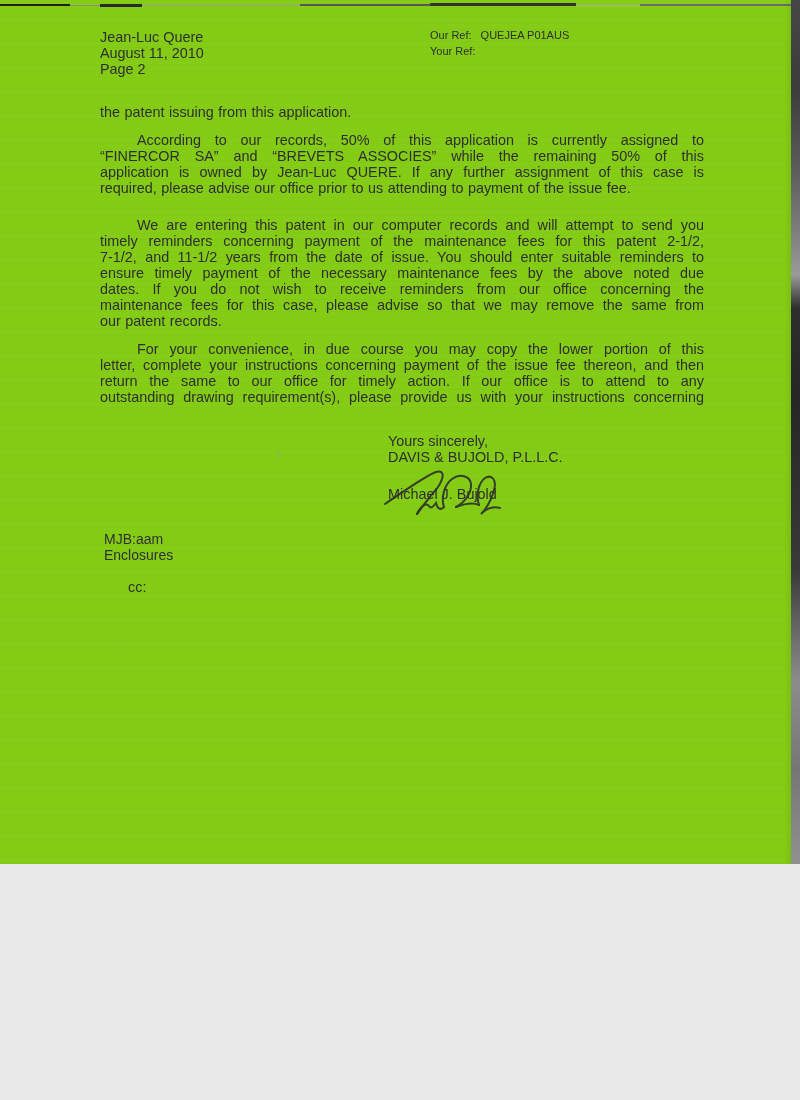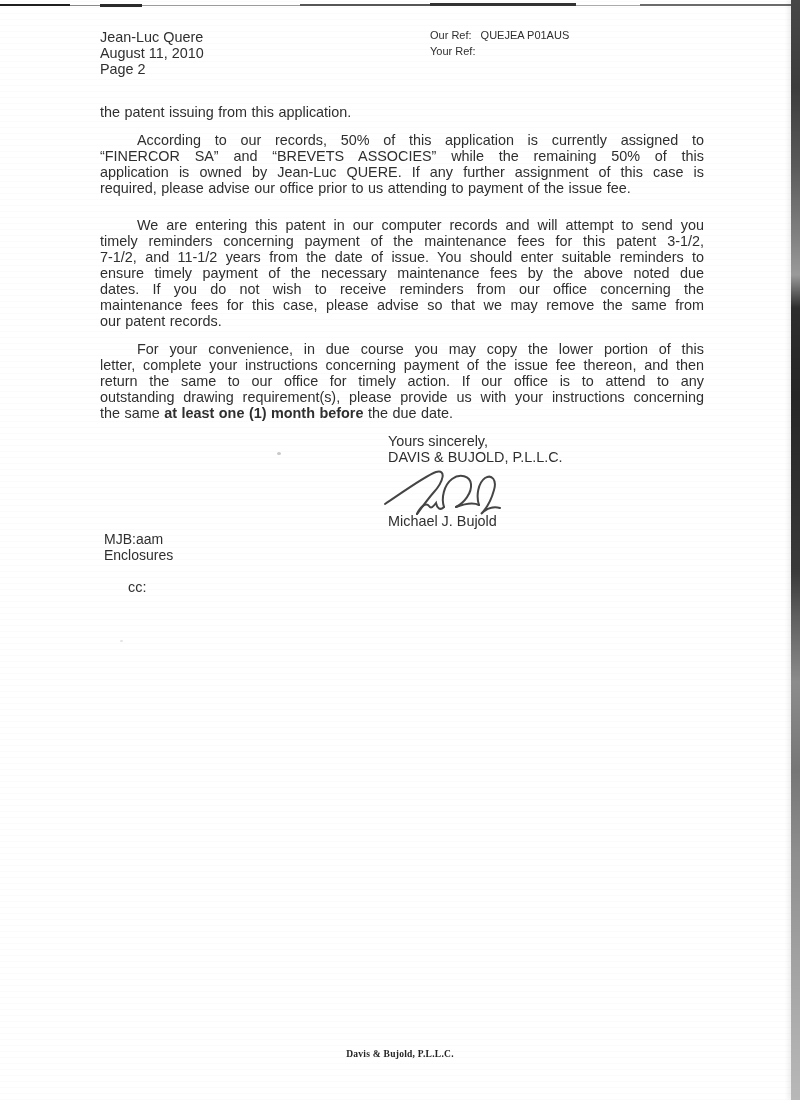--- a/index.html
+++ b/index.html
@@ -1,20 +1,20 @@
 <!DOCTYPE html>
 <html><head>
 <meta charset="utf-8">
 <style>
   html,body{margin:0;padding:0;background:#e8e8e8;}
   .page{
     position:relative;
-    width:800px;height:1100px;
+    width:800px;height:864px;
     margin:0 auto;
-    background:#ffffff;
+    background:#84cc16;
     overflow:hidden;
     font-family:"Liberation Sans","DejaVu Sans",sans-serif;
     color:#2f2f2f;
   }
   
   .page::before{
     content:"";
     position:absolute;inset:0;
     background:repeating-linear-gradient(0deg, rgba(0,0,0,0.015) 0 1px, transparent 1px 6px);
     pointer-events:none;
@@ -33,21 +33,21 @@
   
   .hdr-left{position:absolute;left:100px;top:29px;font-size:14.4px;line-height:16px;}
   .hdr-right{position:absolute;left:430px;top:27px;font-size:11px;line-height:16px;}
   .hdr-right .val{padding-left:9px;}
   .body-col{position:absolute;left:100px;width:604px;font-size:14.4px;line-height:16px;word-spacing:0.5px;}
   .ln{min-height:16px;}
   .j{text-align:justify;text-align-last:justify;}
   .ind{text-indent:37px;}
   .closing{position:absolute;left:388px;top:433px;font-size:14.4px;line-height:16px;}
   .sig-wrap{position:absolute;left:381px;top:468px;width:140px;height:52px;}
-  .signer{position:absolute;left:388px;top:513px;font-size:14.4px;line-height:16px;}
+  .signer{position:absolute;left:388px;top:486px;font-size:14.4px;line-height:16px;}
   .notation{position:absolute;left:104px;top:531px;font-size:14px;line-height:16px;}
   .ccblock{position:absolute;left:104px;top:579px;font-size:14.4px;line-height:16px;}
   .ccblock .cc-label{position:absolute;left:0;top:0;margin-left:24px;}
   .ccblock .cc-names{margin-left:48px;}
   .page-footer{
     position:absolute;left:0;top:1049px;width:800px;
     text-align:center;
     font-family:"Liberation Serif","DejaVu Serif",serif;
     font-weight:bold;font-size:9.5px;color:#242424;letter-spacing:.25px;
   }
@@ -89,34 +89,33 @@
 
   <div class="body-col" style="top:132px;">
     <div class="ln j ind">According to our records, 50% of this application is currently assigned to</div>
     <div class="ln j">“FINERCOR SA” and “BREVETS ASSOCIES” while the remaining 50% of this</div>
     <div class="ln j">application is owned by Jean-Luc QUERE.  If any further assignment of this case is</div>
     <div class="ln">required, please advise our office prior to us attending to payment of the issue fee.</div>
   </div>
 
   <div class="body-col" style="top:217px;">
     <div class="ln j ind">We are entering this patent in our computer records and will attempt to send you</div>
-    <div class="ln j">timely reminders concerning payment of the maintenance fees for this patent 3-1/2,</div>
+    <div class="ln j">timely reminders concerning payment of the maintenance fees for this patent 2-1/2,</div>
     <div class="ln j">7-1/2, and 11-1/2 years from the date of issue.  You should enter suitable reminders to</div>
     <div class="ln j">ensure timely payment of the necessary maintenance fees by the above noted due</div>
     <div class="ln j">dates.  If you do not wish to receive reminders from our office concerning the</div>
     <div class="ln j">maintenance fees for this case, please advise so that we may remove the same from</div>
     <div class="ln">our patent records.</div>
   </div>
 
   <div class="body-col" style="top:341px;">
     <div class="ln j ind">For your convenience, in due course you may copy the lower portion of this</div>
     <div class="ln j">letter, complete your instructions concerning payment of the issue fee thereon, and then</div>
     <div class="ln j">return the same to our office for timely action.  If our office is to attend to any</div>
     <div class="ln j">outstanding drawing requirement(s), please provide us with your instructions concerning</div>
-    <div class="ln"><span>the same </span><b>at least one (1) month before</b><span> the due date.</span></div>
   </div>
 
   <div class="closing">
     <div class="ln">Yours sincerely,</div>
     <div class="ln">DAVIS &amp; BUJOLD, P.L.L.C.</div>
   </div>
 
   <div class="sig-wrap">
     <svg width="140" height="52" viewBox="0 0 140 52">
       <g fill="none" stroke="#2c2c2c" stroke-width="2" stroke-linecap="round" opacity="0.88">

